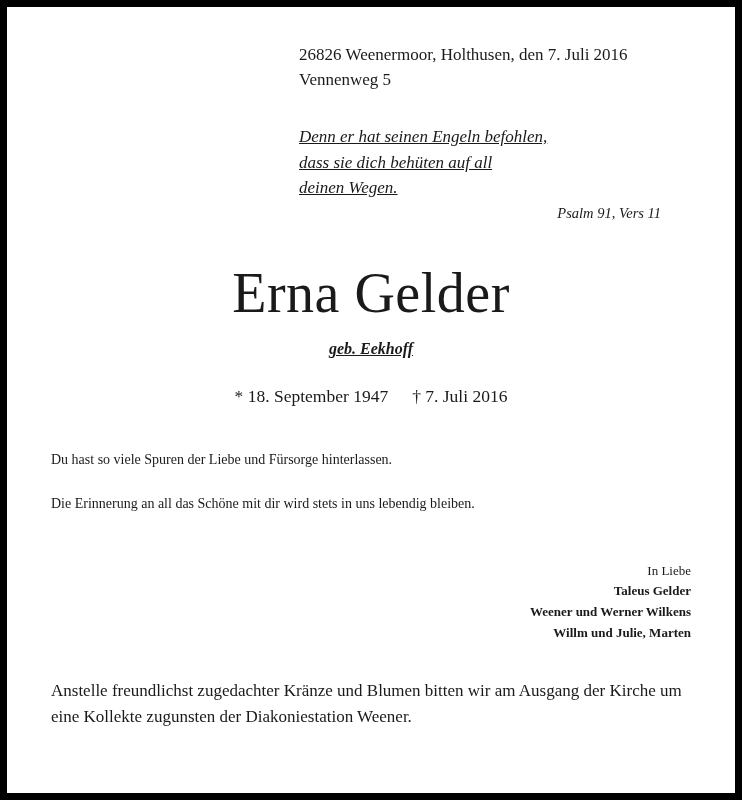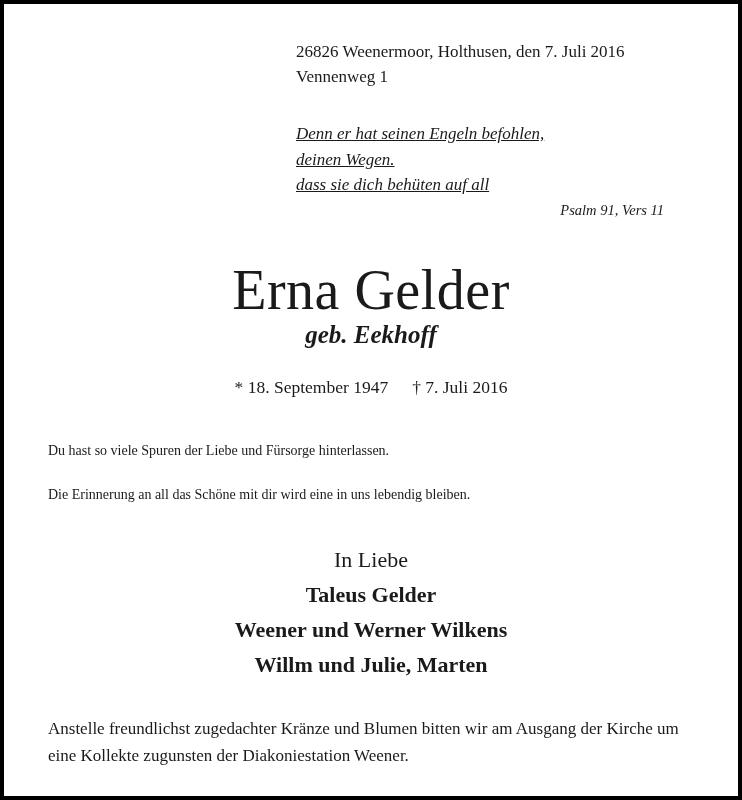--- a/index.html
+++ b/index.html
@@ -10,21 +10,21 @@
   body {
     width: 742px;
     height: 800px;
     font-family: "Liberation Serif", serif;
     color: #1a1a1a;
   }
   .obituary-frame {
     box-sizing: border-box;
     width: 742px;
     height: 800px;
-    border: 4px solid #000000;
+    border: 7px solid #000000;
     background: #ffffff;
     padding: 36px 44px 28px 44px;
     display: flex;
     flex-direction: column;
   }
   .address-block {
     text-align: left;
     margin-left: 248px;
     font-size: 17px;
     line-height: 1.45;
@@ -54,47 +54,48 @@
     margin-top: 38px;
   }
   .deceased-name {
     font-size: 56px;
     letter-spacing: 0.5px;
     line-height: 1.1;
     display: block;
   }
   .maiden-name {
     display: block;
-    font-size: 25px;
+    font-size: 16px;
     font-style: italic;
     font-weight: bold;
-    margin-top: 0;
+    margin-top: 16px;
+    text-decoration: underline;
   }
   .dates-row {
     display: flex;
     justify-content: center;
     align-items: baseline;
     gap: 24px;
     margin-top: 28px;
     font-size: 17.5px;
   }
   .date-item { white-space: nowrap; }
   .message-block {
     margin-top: 42px;
     font-size: 14px;
     line-height: 1.55;
   }
   .message-paragraph {
     display: block;
     margin-bottom: 22px;
   }
   .tribute-block {
-    text-align: center;
-    margin-top: 14px;
-    font-size: 22px;
+    text-align: right;
+    margin-top: 24px;
+    font-size: 13px;
     line-height: 1.6;
   }
   .tribute-intro { display: block; }
   .tribute-name {
     display: block;
     font-weight: bold;
   }
   .service-block {
     margin-top: 34px;
     font-size: 17px;
@@ -105,43 +106,43 @@
     margin-bottom: 22px;
   }
 </style>
 </head>
 <body>
 
 <div class="obituary-frame">
 
   <div class="address-block">
     <span class="address-line">26826 Weenermoor, Holthusen, den 7. Juli 2016</span>
-    <span class="address-line">Vennenweg 1</span>
+    <span class="address-line">Vennenweg 5</span>
   </div>
 
   <div class="verse-block">
     <span class="verse-line">Denn er hat seinen Engeln befohlen,</span>
+    <span class="verse-line">dass sie dich behüten auf all</span>
     <span class="verse-line">deinen Wegen.</span>
-    <span class="verse-line">dass sie dich behüten auf all</span>
     <span class="verse-source">Psalm 91, Vers 11</span>
   </div>
 
   <div class="name-block">
     <span class="deceased-name">Erna Gelder</span>
     <span class="maiden-name">geb. Eekhoff</span>
   </div>
 
   <div class="dates-row">
     <span class="date-item">* 18. September 1947</span>
     <span class="date-item">† 7. Juli 2016</span>
   </div>
 
   <div class="message-block">
     <span class="message-paragraph">Du hast so viele Spuren der Liebe und Fürsorge hinterlassen.</span>
-    <span class="message-paragraph">Die Erinnerung an all das Schöne mit dir wird eine in uns lebendig bleiben.</span>
+    <span class="message-paragraph">Die Erinnerung an all das Schöne mit dir wird stets in uns lebendig bleiben.</span>
   </div>
 
   <div class="tribute-block">
     <span class="tribute-intro">In Liebe</span>
     <span class="tribute-name">Taleus Gelder</span>
     <span class="tribute-name">Weener und Werner Wilkens</span>
     <span class="tribute-name">Willm und Julie, Marten</span>
   </div>
 
   <div class="service-block">

